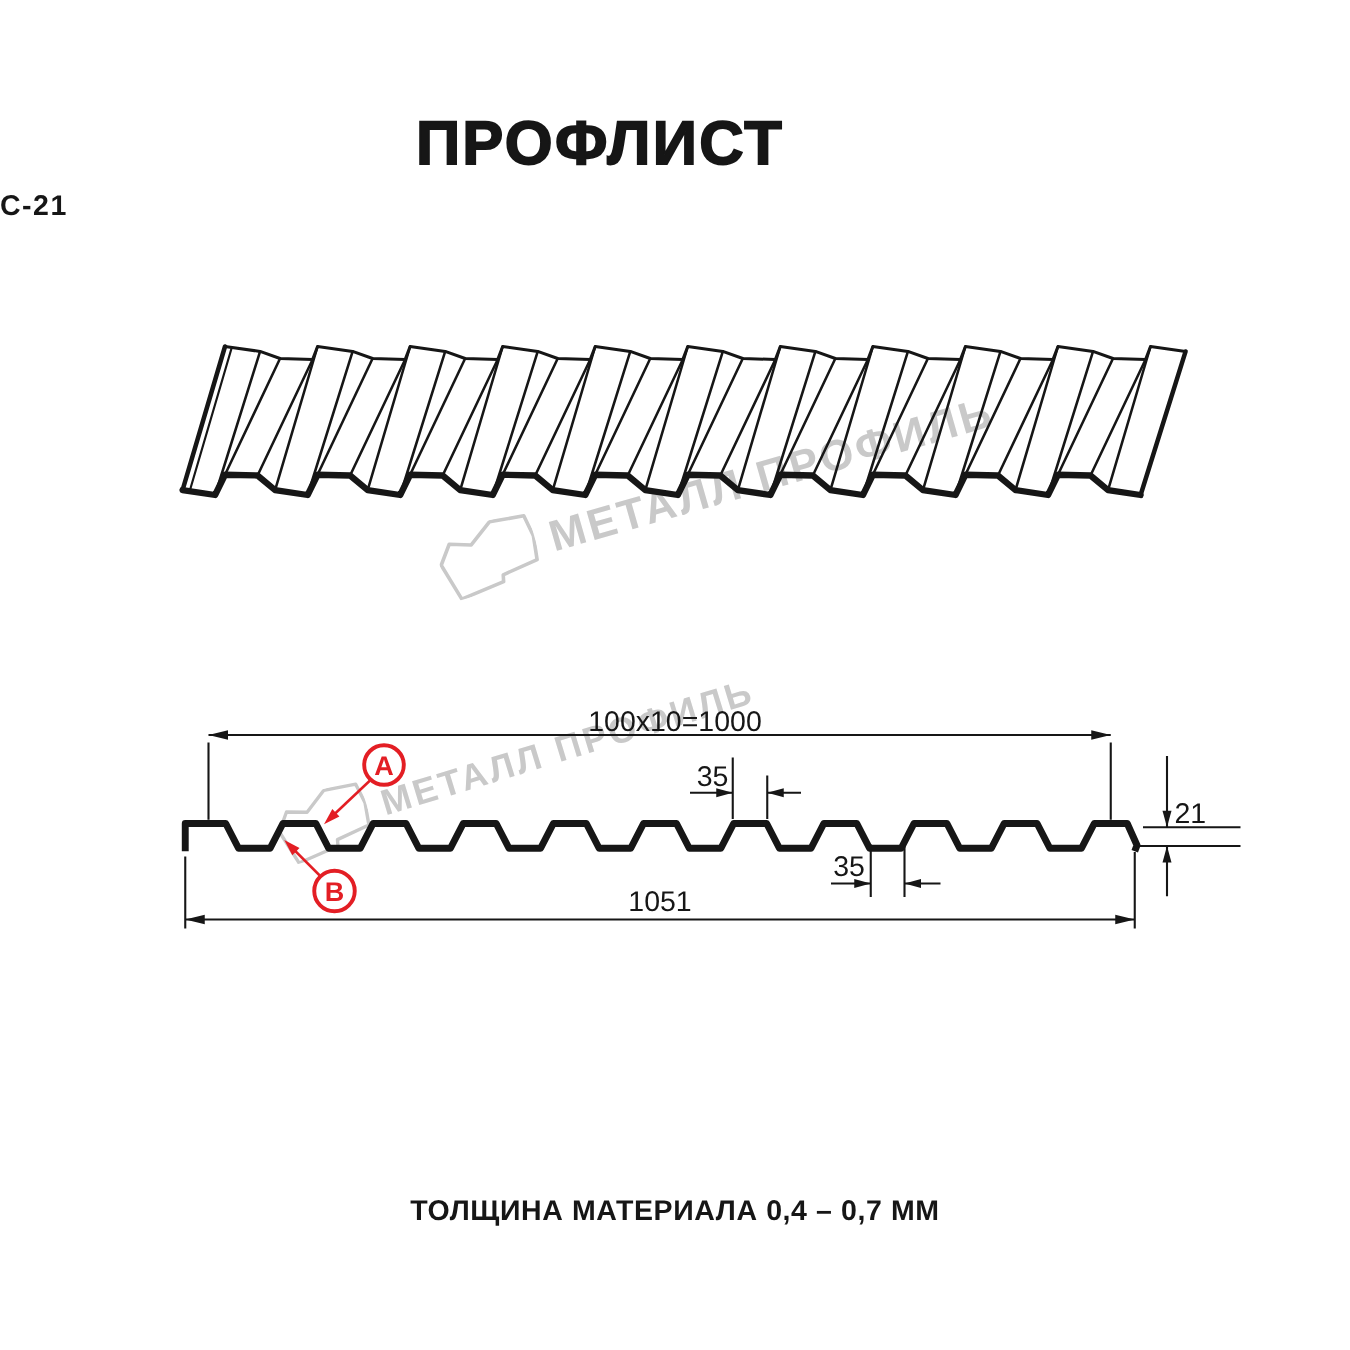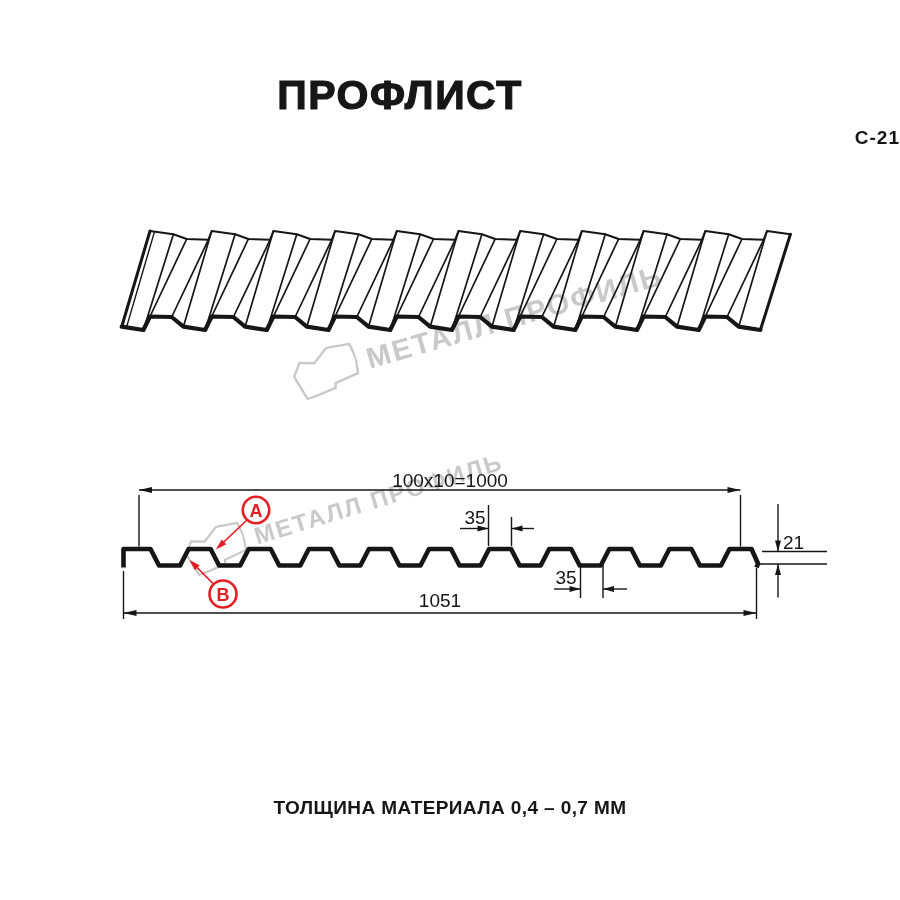--- a/index.html
+++ b/index.html
@@ -1,20 +1,20 @@
 <!DOCTYPE html>
 <html style="--ink: #161616; --red: #e31e24; --wm: #c9c9c9;"><head>
 <meta charset="utf-8">
 <style>
   html,body{margin:0;padding:0;background:#fff;}
   .page{position:relative;width:900px;height:900px;background:#fff;overflow:hidden;
         font-family:"Liberation Sans",sans-serif;color:var(--ink,#161616);}
   .title{position:absolute;left:0;top:72px;width:800px;text-align:center;
          font-size:41px;font-weight:700;letter-spacing:1.5px;-webkit-text-stroke:1.2px currentColor;}
-  .subtitle{position:absolute;left:0;top:127px;width:900px;text-align:right;
+  .subtitle{position:absolute;left:0;top:127px;width:900px;text-align:left;
             font-size:19px;font-weight:700;letter-spacing:1px;}
   .note{position:absolute;left:0;top:797px;width:900px;text-align:center;
         font-size:19px;font-weight:700;letter-spacing:.4px;}
   .wm{position:absolute;display:flex;align-items:center;gap:10px;
       transform-origin:0 50%;color:var(--wm,#c9c9c9);white-space:nowrap;
       font-weight:700;pointer-events:none;}
   #wm1{left:294px;top:357px;transform:rotate(-16deg);font-size:29px;letter-spacing:2px;}
   #wm2{left:186px;top:536px;transform:rotate(-17deg);font-size:24px;letter-spacing:2px;}
   .wm svg{flex:0 0 auto;}
   svg.diagram{position:absolute;left:0;top:0;}

